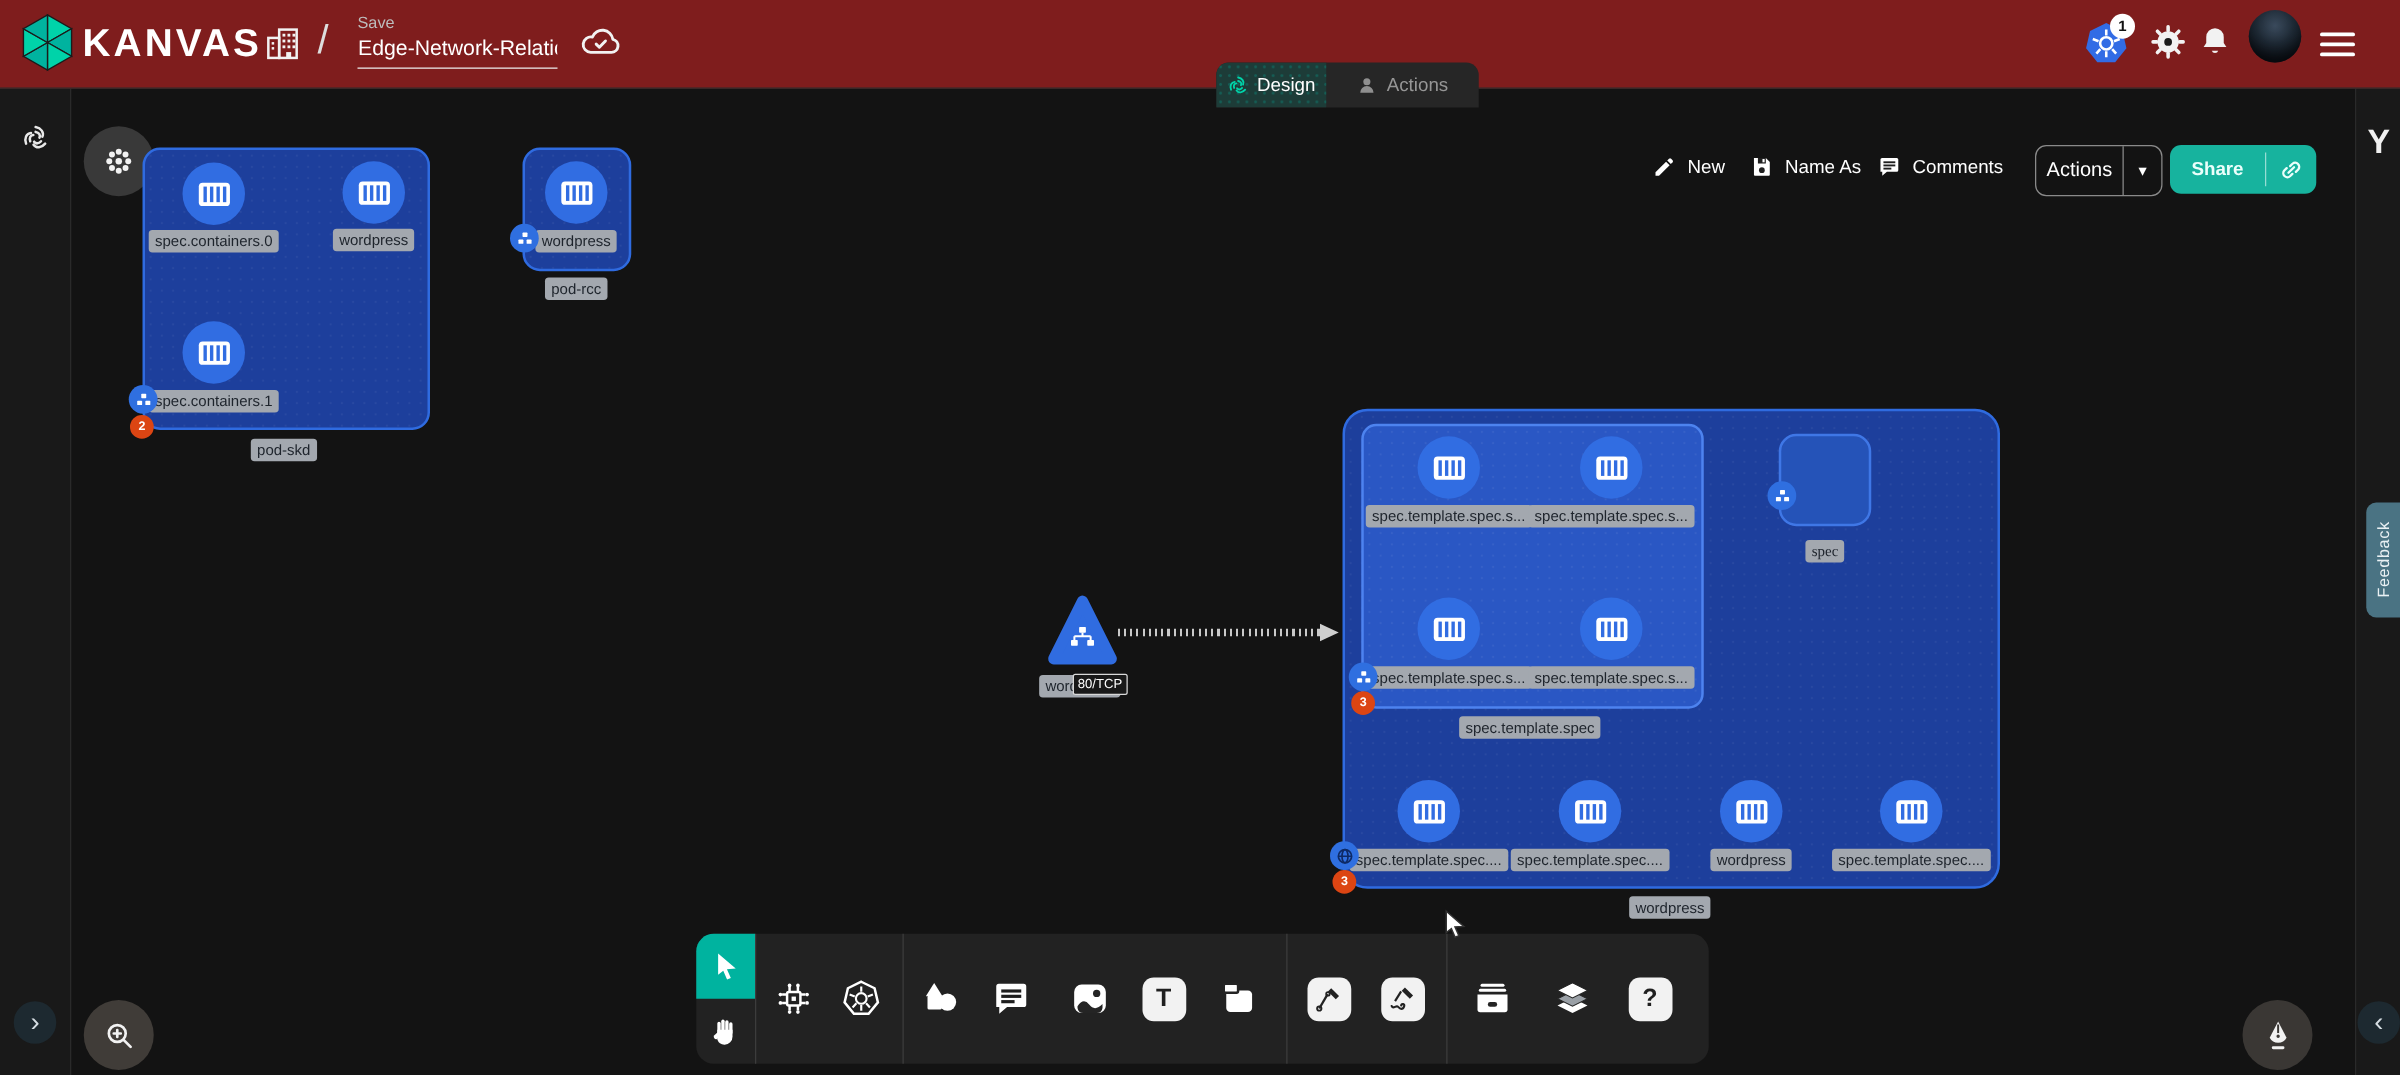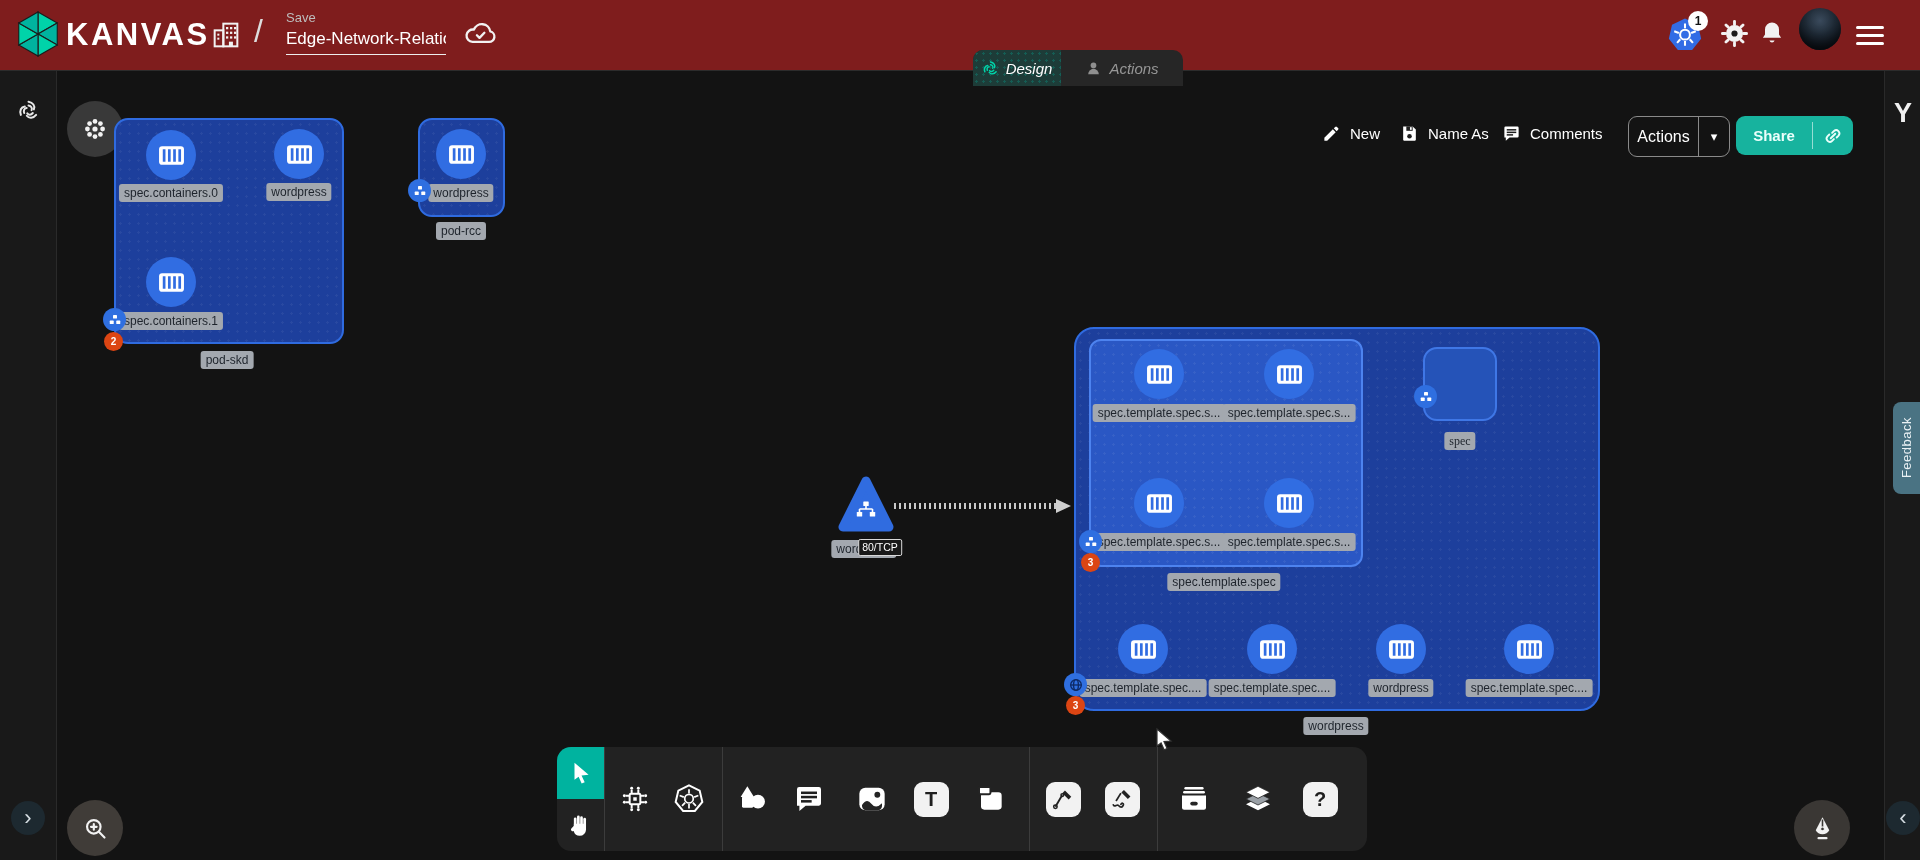--- a/index.html
+++ b/index.html
@@ -24,21 +24,21 @@
                align-items:center;justify-content:center;z-index:11;}
   .avatar{position:absolute;left:1799px;top:8px;width:42px;height:42px;border-radius:50%;
           background:radial-gradient(circle at 50% 30%,#3a4a5c 0%,#202c38 40%,#0a0e14 100%);
           box-shadow:inset 0 -12px 14px -6px #05070a;}
   .burger{position:absolute;left:1856px;top:26px;width:28px;}
   .burger div{height:3px;background:#fff;border-radius:2px;margin-bottom:5px;}
 
   
   .tabs{position:absolute;left:973px;top:50px;width:210px;height:36px;display:flex;
         border-radius:10px 10px 0 0;overflow:hidden;background:#262626;z-index:12;}
-  .tab{display:flex;align-items:center;justify-content:center;gap:7px;font-size:15px;font-style:italic;}
+  .tab{display:flex;align-items:center;justify-content:center;gap:7px;font-size:15px;}
   .tab-design{width:88px;color:#fff;background:#1d3c38;
       background-image:radial-gradient(rgba(0,179,159,.28) 1px,transparent 1.2px);
       background-size:7px 7px;}
   .tab-operate{flex:1;color:#969696;}
 
   
   .strip-left{position:absolute;left:0;top:70px;width:56px;bottom:0;background:#191919;
               border-right:1px solid #2a2a2a;z-index:6;}
   .strip-right{position:absolute;left:1884px;top:70px;width:36px;bottom:0;background:#191919;
                border-left:1px solid #2a2a2a;z-index:6;}

